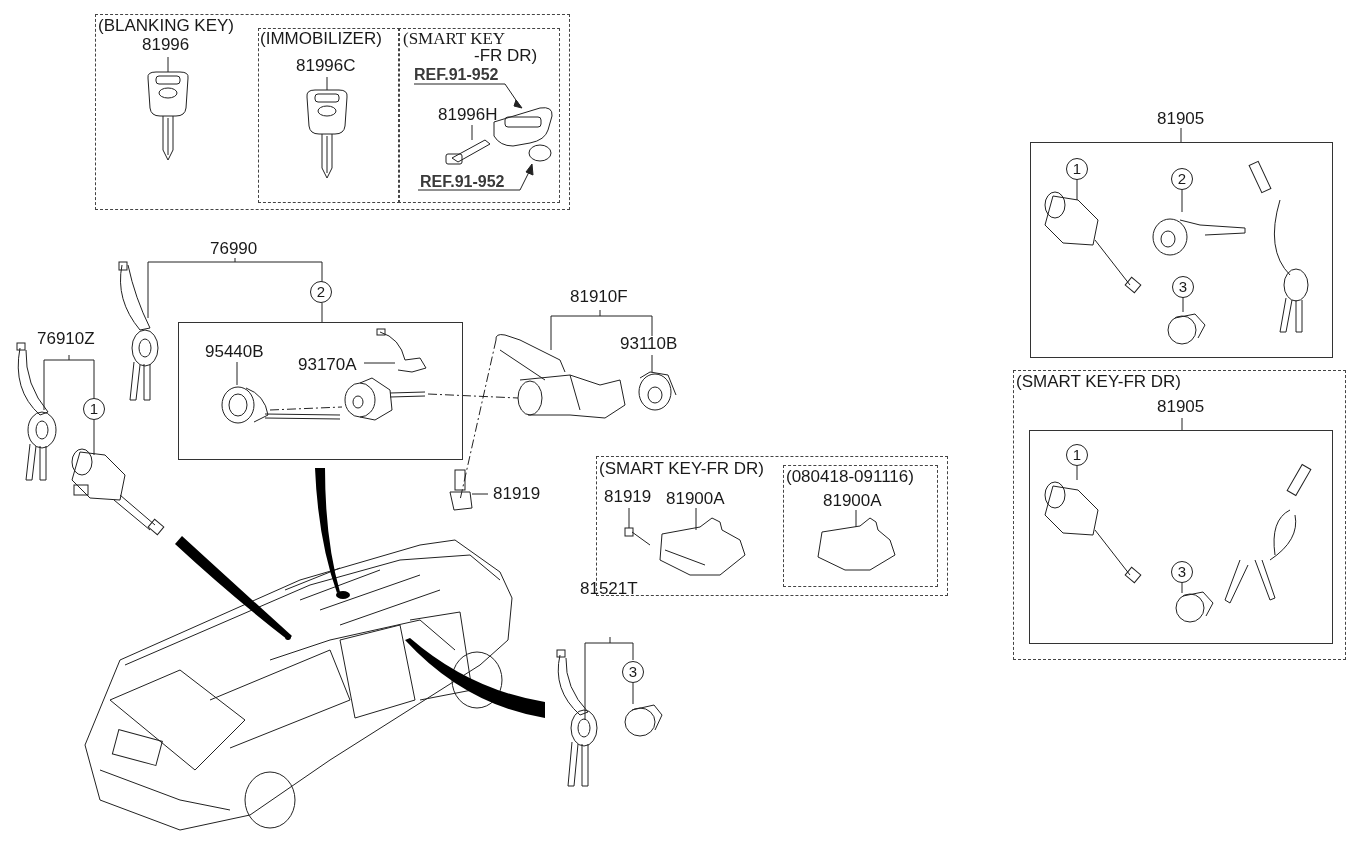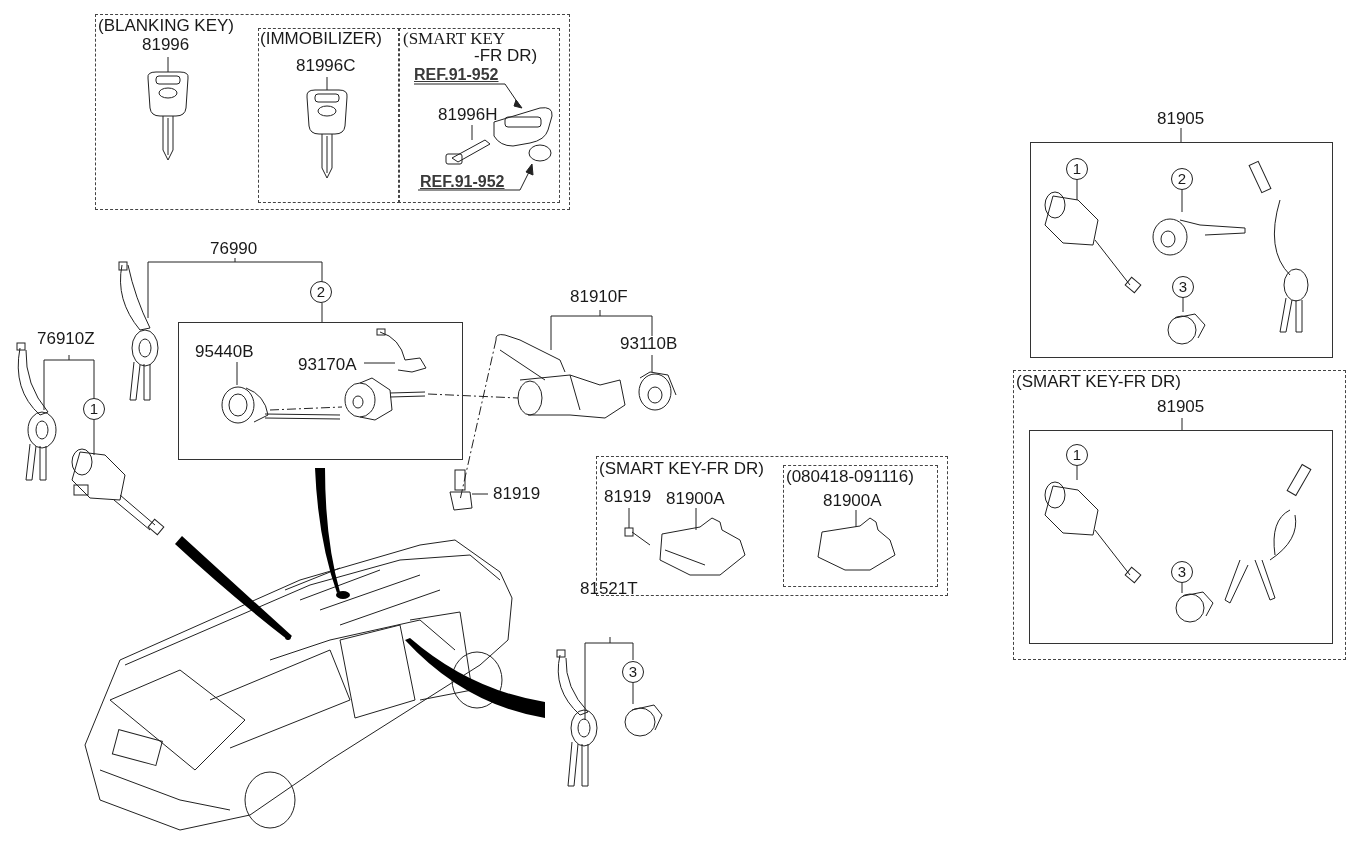--- a/index.html
+++ b/index.html
@@ -1,19 +1,19 @@
 <!DOCTYPE html>
 <html><head>
 <meta charset="utf-8">
 <style>
   html, body { margin:0; padding:0; background:#ffffff; }
   body { width:1365px; height:848px; position:relative; overflow:hidden;
          font-family:"Liberation Sans", sans-serif; color:#1a1a1a; }
   .lbl { position:absolute; font-size:17px; line-height:18px; white-space:nowrap; color:#1a1a1a; }
-  .lbl.ref { font-weight:bold; text-decoration:underline; color:#3a3a3a; cursor:pointer; font-size:16px; }
+  .lbl.ref { font-weight:bold; color:#3a3a3a; cursor:pointer; font-size:16px; }
   .callout { position:absolute; width:20px; height:20px; border:1px solid #222; border-radius:50%;
              font-size:15px; line-height:20px; text-align:center; background:#fff; cursor:pointer; }
   .dash { position:absolute; border:1px dashed #444; box-sizing:border-box; }
   .solid { position:absolute; border:1px solid #333; box-sizing:border-box; }
   svg.art { position:absolute; left:0; top:0; }
   .part { cursor:pointer; }
 </style>
 </head>
 <body>
 
@@ -261,21 +261,21 @@
 <span class="lbl" style="left:260px;top:30px;">(IMMOBILIZER)</span>
 <span class="lbl part" style="left:296px;top:57px;">81996C</span>
 <span class="lbl" style="left:403px;top:30px;font-family:Liberation Serif, serif;">(SMART KEY</span>
 <span class="lbl" style="left:474px;top:47px;">-FR DR)</span>
 <span class="lbl ref" style="left:414px;top:66px;">REF.91-952</span>
 <span class="lbl part" style="left:438px;top:106px;">81996H</span>
 <span class="lbl ref" style="left:420px;top:173px;">REF.91-952</span>
 
 <span class="lbl part" style="left:210px;top:240px;">76990</span>
 <span class="callout" style="left:310px;top:281px;">2</span>
-<span class="lbl part" style="left:195px;top:343px;">95440B</span>
+<span class="lbl part" style="left:205px;top:343px;">95440B</span>
 <span class="lbl part" style="left:298px;top:356px;">93170A</span>
 <span class="lbl part" style="left:37px;top:330px;text-align:center;">76910Z</span>
 <span class="callout" style="left:83px;top:398px;">1</span>
 <span class="lbl part" style="left:570px;top:288px;">81910F</span>
 <span class="lbl part" style="left:620px;top:335px;">93110B</span>
 <span class="lbl part" style="left:493px;top:485px;">81919</span>
 <span class="lbl part" style="left:580px;top:580px;">81521T</span>
 <span class="callout" style="left:622px;top:661px;">3</span>
 
 <span class="lbl" style="left:599px;top:460px;">(SMART KEY-FR DR)</span>

